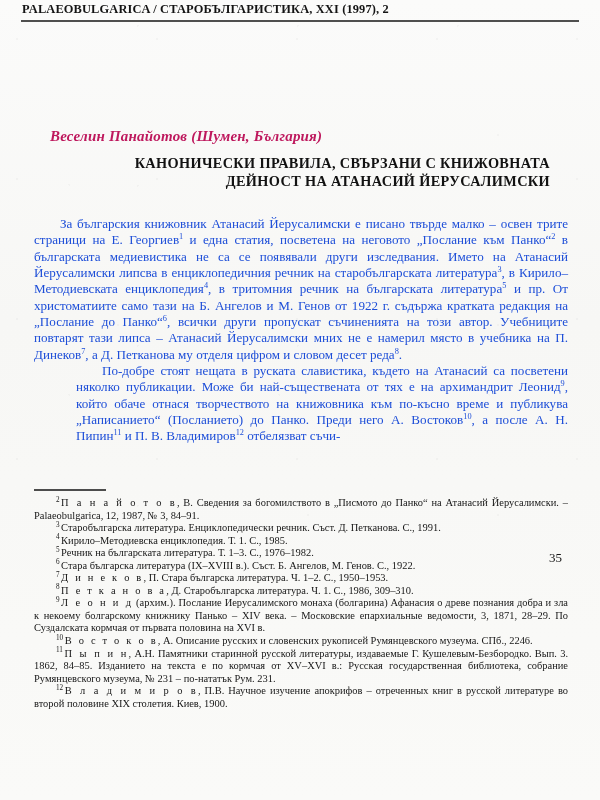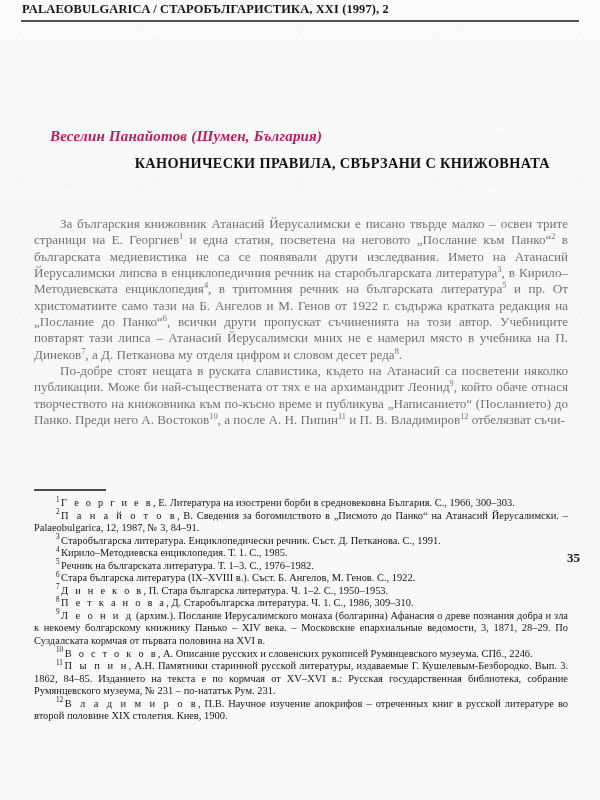--- a/index.html
+++ b/index.html
@@ -76,27 +76,27 @@
 
   
   .body-text {
     position: absolute;
     left: 34px;
     top: 216px;
     width: 534px;
     font-size: 13.1px;
     line-height: 16.35px;
     text-align: justify;
-    color: #737373;
+    color: #1d4ed8;
   }
   .body-text p {
     margin: 0;
     text-indent: 26px;
   }
-  .body-text p + p { margin-top: 0; }
+  .body-text p + p { margin-top: 0; margin-left: 42px; }
   sup {
     font-size: 8.3px;
     vertical-align: super;
     line-height: 0;
   }
 
   
   .fn-rule {
     position: absolute;
     left: 34px;
@@ -124,24 +124,24 @@
     font-size: 7.2px;
     vertical-align: super;
     line-height: 0;
     margin-right: 1.5px;
   }
   .sp { letter-spacing: 2.2px; }
 
   
   .folio {
     position: absolute;
-    right: 20px;
+    right: 38px;
     bottom: 18px;
     font-size: 13px;
-    font-weight: bold;
+    font-weight: normal;
     color: #151515;
   }
 
   
   .grain {
     position: absolute;
     inset: 0;
     pointer-events: none;
     opacity: .05;
     background:
@@ -158,32 +158,32 @@
 <div class="page">
 
   <div class="running-head">PALAEOBULGARICA / СТАРОБЪЛГАРИСТИКА, XXI (1997), 2</div>
 
   <div class="head-rule"></div>
 
   <div class="author">Веселин Панайотов (Шумен, България)</div>
 
   <div class="article-title">
     <span class="tl">КАНОНИЧЕСКИ ПРАВИЛА, СВЪРЗАНИ С КНИЖОВНАТА</span>
+    <span class="tl">ДЕЙНОСТ НА АТАНАСИЙ ЙЕРУСАЛИМСКИ</span>
   </div>
 
   <div class="body-text">
     <p><span>За българския книжовник Атанасий Йерусалимски е писано твърде малко – освен трите страници на Е. Георгиев</span><sup>1</sup><span> и една статия, посветена на неговото „Послание към Панко“</span><sup>2</sup><span> в българската медиевистика не са се появявали други изследвания. Името на Атанасий Йерусалимски липсва в енциклопедичния речник на старобългарската литература</span><sup>3</sup><span>, в Кирило–Методиевската енциклопедия</span><sup>4</sup><span>, в тритомния речник на българската литература</span><sup>5</sup><span> и пр. От христоматиите само тази на Б. Ангелов и М. Генов от 1922 г. съдържа кратката редакция на „Послание до Панко“</span><sup>6</sup><span>, всички други пропускат съчиненията на този автор. Учебниците повтарят тази липса – Атанасий Йерусалимски мних не е намерил място в учебника на П. Динеков</span><sup>7</sup><span>, а Д. Петканова му отделя цифром и словом десет реда</span><sup>8</sup><span>.</span></p>
 
     <p><span>По-добре стоят нещата в руската славистика, където на Атанасий са посветени няколко публикации. Може би най-съществената от тях  е на архимандрит Леонид</span><sup>9</sup><span>, който обаче отнася творчеството на книжовника към по-късно време и публикува „Написанието“ (Посланието) до Панко. Преди него А. Востоков</span><sup>10</sup><span>, а после А. Н. Пипин</span><sup>11</sup><span> и П. В. Владимиров</span><sup>12</sup><span> отбелязват съчи-</span></p>
   </div>
 
   <div class="fn-rule"></div>
 
   <div class="footnotes" id="footnotes">
-      <p><sup>1</sup><span class="sp">Г е о р г и е в</span><span>, Е. Литература на изострени борби в средновековна България. С., 1966, 300–303.</span></p>
       <p><sup>2</sup><span class="sp">П а н а й о т о в</span><span>, В. Сведения за богомилството в „Писмото до Панко“ на Атанасий Йерусалимски. – Palaeobulgarica, 12, 1987, № 3, 84–91.</span></p>
       <p><sup>3</sup><span>Старобългарска литература. Енциклопедически речник. Съст. Д. Петканова. С., 1991.</span></p>
       <p><sup>4</sup><span>Кирило–Методиевска енциклопедия. Т. 1. С., 1985.</span></p>
       <p><sup>5</sup><span>Речник на българската литература. Т. 1–3. С., 1976–1982.</span></p>
       <p><sup>6</sup><span>Стара българска литература (IX–XVIII в.). Съст. Б. Ангелов, М. Генов. С., 1922.</span></p>
       <p><sup>7</sup><span class="sp">Д и н е к о в</span><span>, П. Стара българска литература. Ч. 1–2. С., 1950–1953.</span></p>
       <p><sup>8</sup><span class="sp">П е т к а н о в а</span><span>, Д. Старобългарска литература. Ч. 1. С., 1986, 309–310.</span></p>
       <p><sup>9</sup><span class="sp">Л е о н и д</span><span> (архим.). Послание Иерусалимского монаха (болгарина) Афанасия о древе познания добра и зла к некоему болгарскому книжнику Панько – XIV века. – Московские епархиальные ведомости, 3, 1871, 28–29. По Суздалската кормчая от първата половина на XVI в.</span></p>
       <p><sup>10</sup><span class="sp">В о с т о к о в</span><span>, А.  Описание русских и словенских рукописей Румянцевского музеума. СПб., 2246.</span></p>
       <p><sup>11</sup><span class="sp">П ы п и н</span><span>, А.Н. Памятники старинной русской литературы, издаваемые Г. Кушелевым-Безбородко. Вып. 3. 1862, 84–85. Изданието на текста е по кормчая от XV–XVI в.: Русская государственная библиотека, собрание Румянцевского музеума, № 231 – по-нататък Рум. 231.</span></p>

